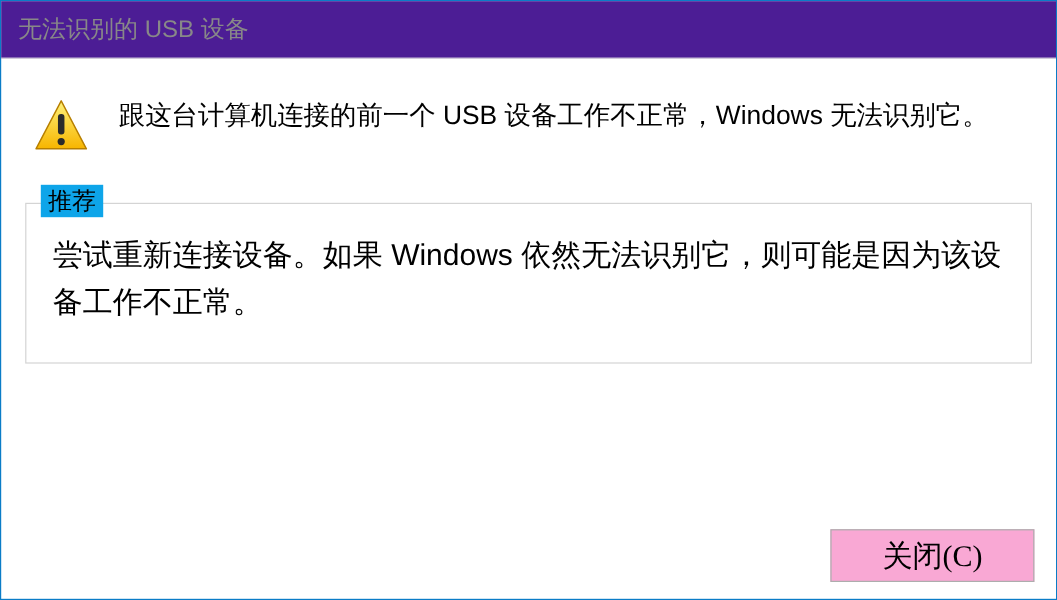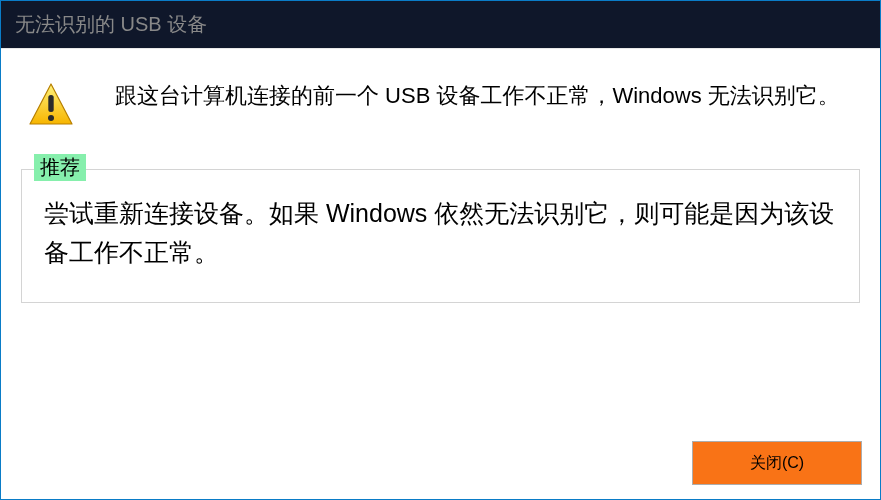--- a/index.html
+++ b/index.html
@@ -12,41 +12,41 @@
     width: 881px;
     height: 500px;
     border: 1px solid #0a7cc7;
     background: #ffffff;
     display: flex;
     flex-direction: column;
     position: relative;
   }
   .titlebar {
     height: 48px;
-    background: #0f172a;
+    background: #4c1d95;
     border-bottom: 1px solid #e8e8e8;
     display: flex;
     align-items: center;
     padding: 0 14px;
   }
   .title-text {
     font-size: 20px;
     color: #888888;
     font-weight: 400;
   }
   .content {
     flex: 1;
     padding: 30px 20px 0 20px;
     display: flex;
     flex-direction: column;
   }
   .message-row {
     display: flex;
     align-items: flex-start;
-    gap: 40px;
+    gap: 24px;
     padding: 0 6px;
   }
   .warn-icon {
     flex: 0 0 auto;
     width: 48px;
     height: 48px;
     margin-top: 2px;
   }
   .message-text {
     font-size: 22px;
@@ -56,43 +56,43 @@
   .group {
     margin: 40px 0 0 0;
     border: 1px solid #d4d4d4;
     position: relative;
     padding: 24px 22px 30px 22px;
   }
   .group-legend {
     position: absolute;
     top: -16px;
     left: 12px;
-    background: #86efac;
+    background: #0ea5e9;
     padding: 0 6px;
     font-size: 20px;
     color: #000;
   }
   .group-text {
     font-size: 25px;
     color: #000;
     line-height: 1.55;
   }
   .footer {
     position: absolute;
     right: 18px;
     bottom: 14px;
   }
   .btn {
     min-width: 170px;
     height: 44px;
-    background: #f97316;
+    background: #f9a8d4;
     border: 1px solid #adadad;
-    font-size: 16px;
+    font-size: 25px;
     color: #000;
-    font-family: Liberation Sans, sans-serif;
+    font-family: Liberation Serif, serif;
     cursor: pointer;
     padding: 0 22px;
   }
   .watermark {
     position: absolute;
     right: 6px;
     bottom: 2px;
     font-size: 11px;
     color: rgba(0,0,0,0.12);
     pointer-events: none;

